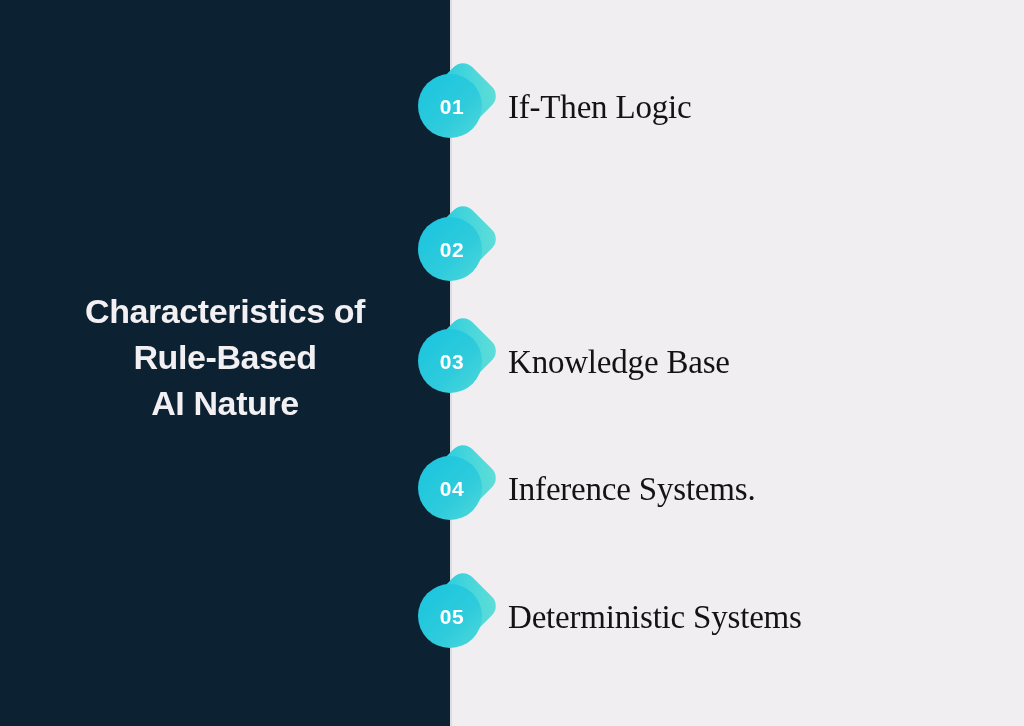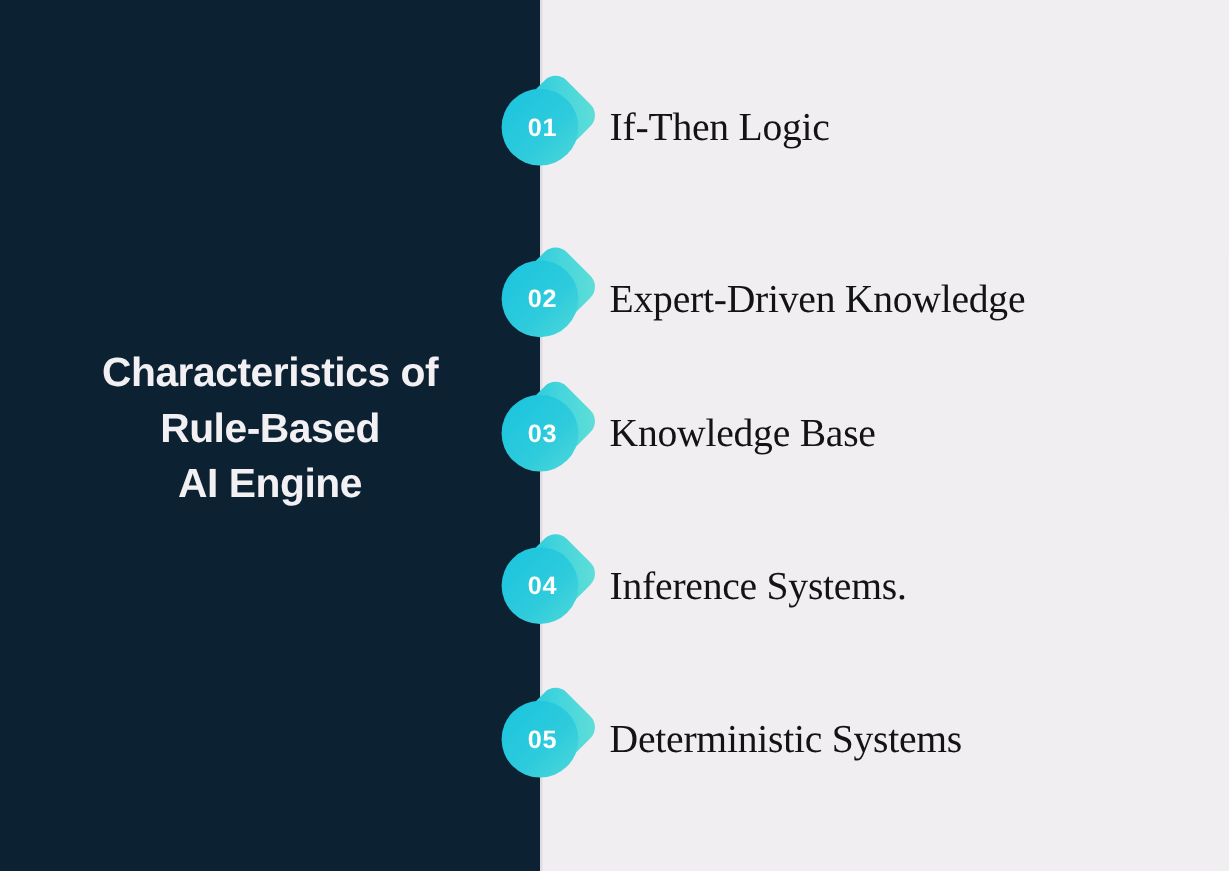--- a/index.html
+++ b/index.html
@@ -150,41 +150,40 @@
 
 <div id="slide">
 
   <div id="left-panel"></div>
   <div id="right-panel"></div>
   <div id="panel-divider"></div>
 
   <div id="title-block">
     <span class="tline">Characteristics of</span>
     <span class="tline">Rule-Based</span>
-    <span class="tline">AI Engine</span>
+    <span class="tline">AI Nature</span>
   </div>
 
   <div id="items-layer">
 
     <div class="row" style="top:61px;">
       <div class="badge">
         <div class="diamond"></div>
         <div class="disc"></div>
         <div class="num">01</div>
       </div>
       <div class="row-label">If-Then Logic</div>
     </div>
 
     <div class="row" style="top:204px;">
       <div class="badge">
         <div class="diamond"></div>
         <div class="disc"></div>
         <div class="num">02</div>
       </div>
-      <div class="row-label">Expert-Driven Knowledge</div>
     </div>
 
     <div class="row" style="top:316px;">
       <div class="badge">
         <div class="diamond"></div>
         <div class="disc"></div>
         <div class="num">03</div>
       </div>
       <div class="row-label">Knowledge Base</div>
     </div>

